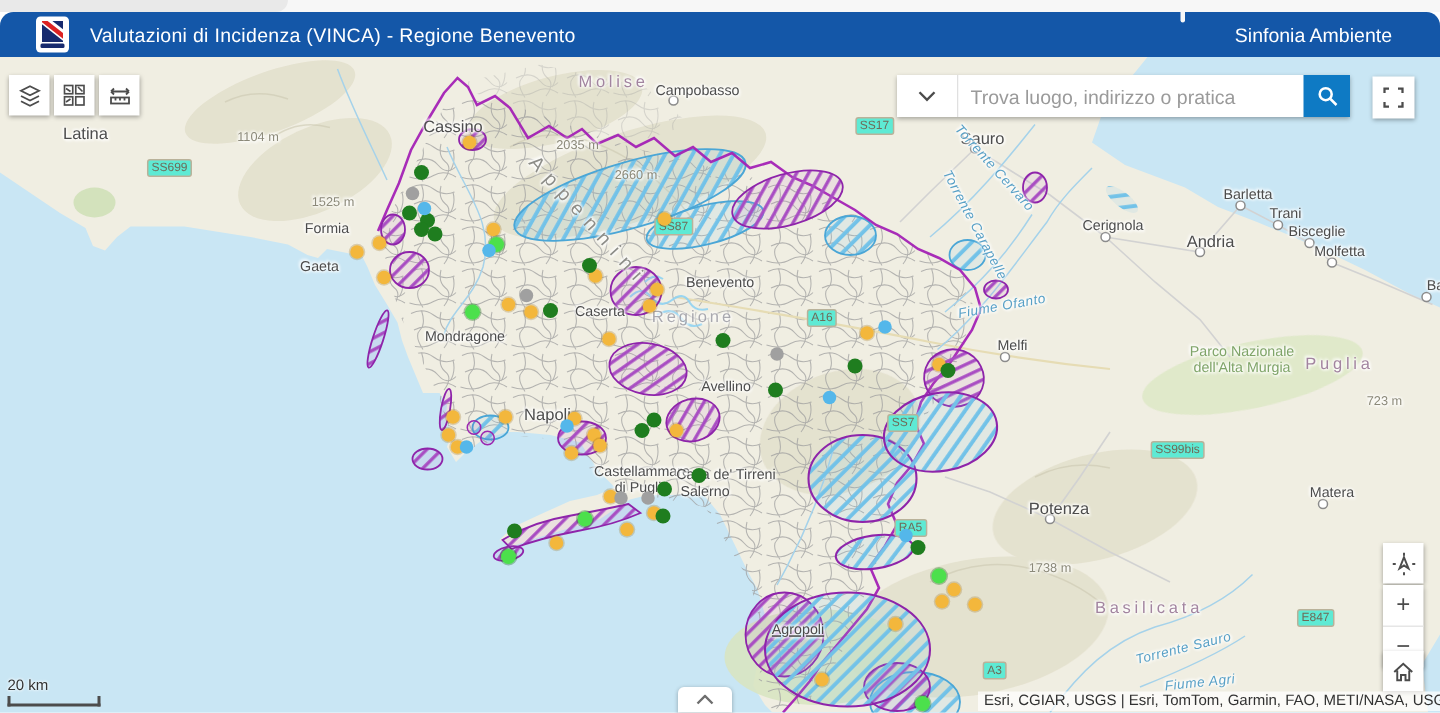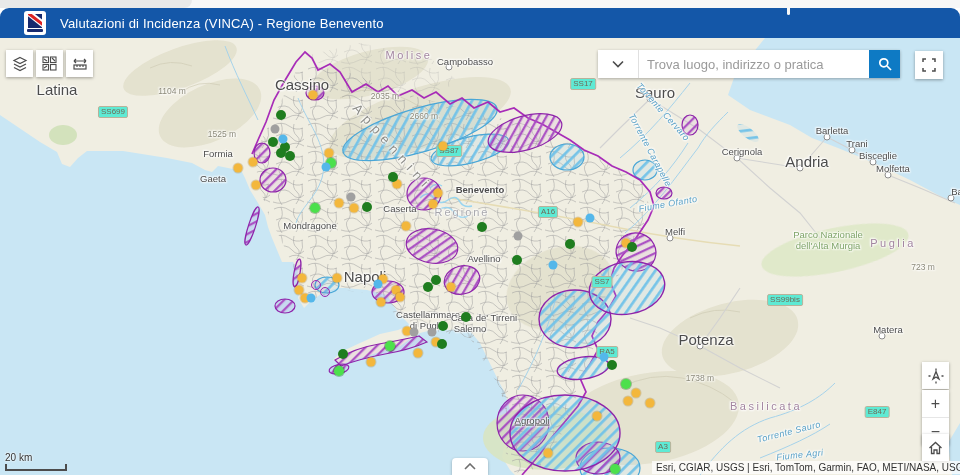--- a/index.html
+++ b/index.html
@@ -17,21 +17,21 @@
   .logo .crest .stripe{position:absolute;left:-4px;top:6px;width:30px;height:2.5px;background:#d22;transform:rotate(38deg);}
   .logo .plate{width:16px;height:3px;margin-top:1.5px;background:#172a6e;border-radius:1px;}
   .title{margin-left:14px;font-size:13px;letter-spacing:.2px;white-space:nowrap;}
   .appname{position:absolute;right:32px;top:0;height:30px;display:flex;align-items:center;font-size:13px;}
 
   
   .map{position:absolute;top:38px;left:0;width:960px;height:437px;background:#c9e6f4;overflow:hidden;}
   .map svg.base{position:absolute;left:0;top:0;}
   .annot{position:absolute;left:0;top:0;width:100%;height:100%;}
 
-  .mlabel{position:absolute;transform:translate(-50%,-50%);font-size:15px;color:#4c4c4c;white-space:pre-line;text-align:center;line-height:1.15;pointer-events:none;text-shadow:0 0 2px #fff,0 0 2px #fff,1px 1px 2px #fff,-1px -1px 2px #fff;}
+  .mlabel{position:absolute;transform:translate(-50%,-50%);font-size:11px;color:#4c4c4c;white-space:pre-line;text-align:center;line-height:1.15;pointer-events:none;text-shadow:0 0 2px #fff,0 0 2px #fff,1px 1px 2px #fff,-1px -1px 2px #fff;}
   .mlabel.small{font-size:9.5px;}
   .mlabel.region{color:#a2849f;letter-spacing:2.5px;font-size:11px;}
   .mlabel.faint{color:#9d9da6;letter-spacing:2px;opacity:.85;}
   .mlabel.park{color:#7fa468;font-size:9.5px;}
   .mlabel.river{color:#58a0c6;font-style:italic;font-size:9px;letter-spacing:.4px;}
   .mlabel.elev{color:#8b8979;font-size:8.5px;}
   .mlabel.phys{color:#8d8d88;font-size:13px;letter-spacing:6px;}
   .shield{position:absolute;transform:translate(-50%,-50%);font-size:8px;color:#6f6a58;background:#5eead4;border:1px solid #b9b29a;border-radius:2px;padding:0 2px;line-height:10px;white-space:nowrap;}
   .town-dot{position:absolute;width:5px;height:5px;border:1px solid #8b8b8b;background:#fff;border-radius:50%;transform:translate(-50%,-50%);}
   .marker{position:absolute;border-radius:50%;transform:translate(-50%,-50%);}
@@ -70,20 +70,21 @@
 
   <div class="header">
     <div class="logo">
       <div class="crest">
           <div class="band"></div>
           <div class="stripe"></div>
         </div>
       <div class="plate"></div>
     </div>
     <div class="title">Valutazioni di Incidenza (VINCA) - Regione Benevento</div>
+    <div class="appname">Sinfonia Ambiente</div>
   </div>
   <div class="header-notch"></div>
 
   <div class="map">
 
     <svg class="base" width="960" height="437" viewBox="0 0 960 437">
       <defs>
         <pattern id="ph" width="7" height="7" patternUnits="userSpaceOnUse" patternTransform="rotate(45)">
           <rect width="7" height="7" fill="rgba(186,104,200,0.10)"></rect>
           <line x1="1.2" y1="0" x2="1.2" y2="7" stroke="#a84cc2" stroke-width="2.2"></line>
@@ -206,21 +207,21 @@
         <div class="town-dot" style="left: 951px; top: 160px;"></div>
         <div class="mlabel city" style="left: 57px; top: 52px;">Latina</div>
         <div class="mlabel city" style="left: 302px; top: 47px;">Cassino</div>
         <div class="mlabel region" style="left: 409px; top: 17px;">Molise</div>
         <div class="mlabel city small" style="left: 465px; top: 24px;">Campobasso</div>
         <div class="mlabel city" style="left: 655px; top: 55px;">Sauro</div>
         <div class="mlabel city small" style="left: 218px; top: 116px;">Formia</div>
         <div class="mlabel city small" style="left: 213px; top: 141px;">Gaeta</div>
         <div class="mlabel city small" style="left: 310px; top: 188px;">Mondragone</div>
         <div class="mlabel city small" style="left: 400px; top: 171px;">Caserta</div>
-        <div class="mlabel city small" style="left: 480px; top: 152px; font-weight: bold;">Benevento</div>
+        <div class="mlabel city small" style="left: 480px; top: 152px;">Benevento</div>
         <div class="mlabel region faint" style="left: 462px; top: 174px;">Regione</div>
         <div class="mlabel city small" style="left: 484px; top: 221px;">Avellino</div>
         <div class="mlabel city" style="left: 365px; top: 239px;">Napoli</div>
         <div class="mlabel city small" style="left: 428px; top: 283px;">Castellammare
 di Puglia</div>
         <div class="mlabel city small" style="left: 484px; top: 280px;">Cava de' Tirreni</div>
         <div class="mlabel city small" style="left: 470px; top: 291px;">Salerno</div>
         <div class="mlabel city small" style="left: 532px; top: 383px; text-decoration: underline;">Agropoli</div>
         <div class="mlabel city" style="left: 706px; top: 302px;">Potenza</div>
         <div class="mlabel region" style="left: 766px; top: 368px;">Basilicata</div>

